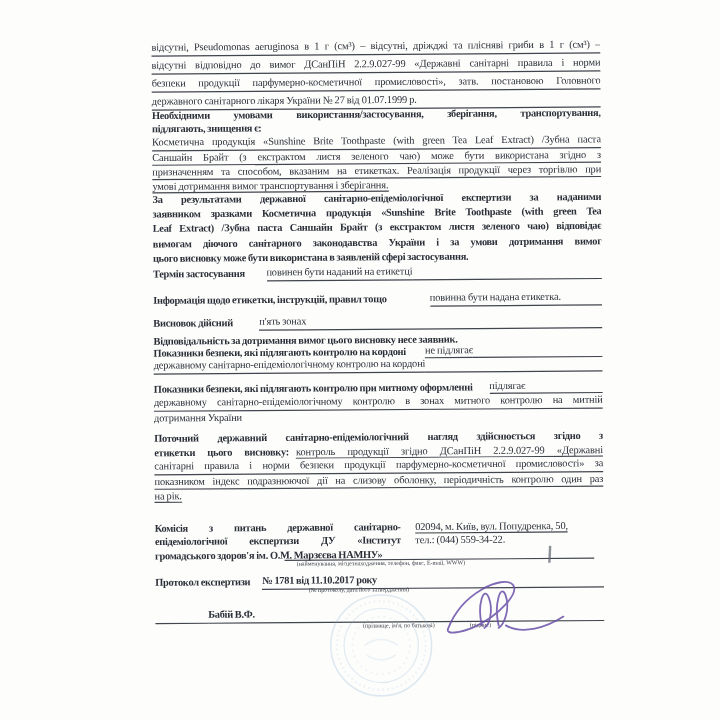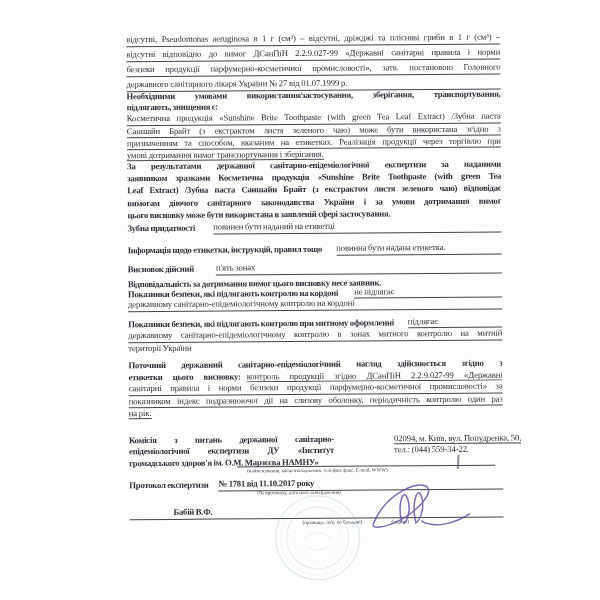--- a/index.html
+++ b/index.html
@@ -25,21 +25,21 @@
   .sec-micro{top:31px;}   .sec-micro .ln{line-height:14px;height:14px;}
   .sec-conditions{top:90px;} .sec-conditions .ln{line-height:11.2px;height:11.2px;}
   .sec-results{top:159px;}   .sec-results .ln{line-height:12.2px;height:12.2px;}
   .sec-term{top:221px;}  .sec-info{top:243px;}  .sec-validity{top:262px;}
   .sec-term .ln,.sec-info .ln,.sec-validity .ln{line-height:13px;height:13px;}
   .sec-resp{top:277px;}
   .sec-border{top:288px;}  .sec-border .ln{line-height:11.4px;height:11.4px;}
   .sec-customs{top:318px;} .sec-customs .ln{line-height:11.4px;height:11.4px;}
   .sec-current{top:359px;} .sec-current .ln{line-height:11.5px;height:11.5px;}
   .sec-comm-left{top:434px;width:205px;}  .sec-comm-left .ln{line-height:11.4px;height:11.4px;}
-  .sec-comm-right{top:434px;left:217px;width:157px;margin-left:48px;} .sec-comm-right .ln{line-height:11.4px;height:11.4px;}
+  .sec-comm-right{top:434px;left:217px;width:157px;} .sec-comm-right .ln{line-height:11.4px;height:11.4px;}
   .comm-rule{position:absolute;top:466px;left:108px;width:258px;border-top:1px solid #41454d;}
   .cap{
     position:absolute;font-size:5px;letter-spacing:0;word-spacing:0;
     color:#383c45;white-space:nowrap;
   }
   .cap-inst{top:468px;left:118px;}
   .cap-protocol{top:490px;left:128px;}
   .cap-name{top:520px;left:173px;}
   .cap-sign{top:520px;left:262px;}
   .sec-protocol{top:478px;}
@@ -78,30 +78,30 @@
     <div class="sec sec-results">
         <div class="ln jst"><span class="b">За результатами державної санітарно-епідеміологічної експертизи за наданими</span></div>
         <div class="ln jst"><span class="b">заявником зразками Косметична продукція «Sunshine Brite Toothpaste (with green Tea</span></div>
         <div class="ln jst"><span class="b">Leaf Extract) /Зубна паста Саншайн Брайт (з екстрактом листя зеленого чаю) відповідає</span></div>
         <div class="ln jst"><span class="b">вимогам діючого санітарного законодавства України і за умови  дотримання вимог</span></div>
         <div class="ln"><span class="b">цього висновку може  бути використана в заявленій сфері застосування.</span></div>
       </div>
 
     <div class="sec sec-term">
         <div class="ln flex">
-          <span class="b">Зубна придатності</span>
+          <span class="b">Термін застосування</span>
           <span class="u" style="margin-left: 18px;">повинен бути наданий на етикетці</span>
           <span class="fill"></span>
         </div>
       </div>
 
     <div class="sec sec-info">
         <div class="ln flex">
           <span class="b">Інформація щодо етикетки, інструкцій, правил тощо</span>
-          <span class="u" style="margin-left: 14px; text-align: right;">повинна бути надана етикетка.</span>
+          <span class="u" style="margin-left: 36px; text-align: right;">повинна бути надана етикетка.</span>
           <span class="fill"></span>
         </div>
       </div>
 
     <div class="sec sec-validity">
         <div class="ln flex">
           <span class="b">Висновок дійсний</span>
           <span class="u" style="margin-left: 22px;">п'ять зонах</span>
           <span class="fill"></span>
         </div>
@@ -123,21 +123,21 @@
         </div>
       </div>
 
     <div class="sec sec-customs">
         <div class="ln flex">
           <span class="b">Показники безпеки, які підлягають контролю при митному оформленні</span>
           <span class="u" style="margin-left: 14px;">підлягає</span>
           <span class="fill"></span>
         </div>
         <div class="ln jst ub"><span class="">державному санітарно-епідеміологічному контролю в зонах митного контролю на митній</span></div>
-        <div class="ln"><span class="">території України</span></div>
+        <div class="ln"><span class="">дотримання України</span></div>
       </div>
 
     <div class="sec sec-current">
         <div class="ln jst"><span class="b">Поточний  державний  санітарно-епідеміологічний  нагляд  здійснюється  згідно  з</span></div>
         <div class="ln jst"><span class="b">етикетки цього висновку:</span><span class="u" style="margin-left: 6px;">контроль продукції згідно ДСанПіН 2.2.9.027-99 «Державні</span></div>
         <div class="ln jst ub"><span class="">санітарні правила і норми безпеки продукції парфумерно-косметичної промисловості» за</span></div>
         <div class="ln jst ub"><span class="">показником індекс подразнюючої дії на  слизову оболонку, періодичність контролю один раз</span></div>
         <div class="ln"><span class="u">на рік.</span></div>
       </div>
 

